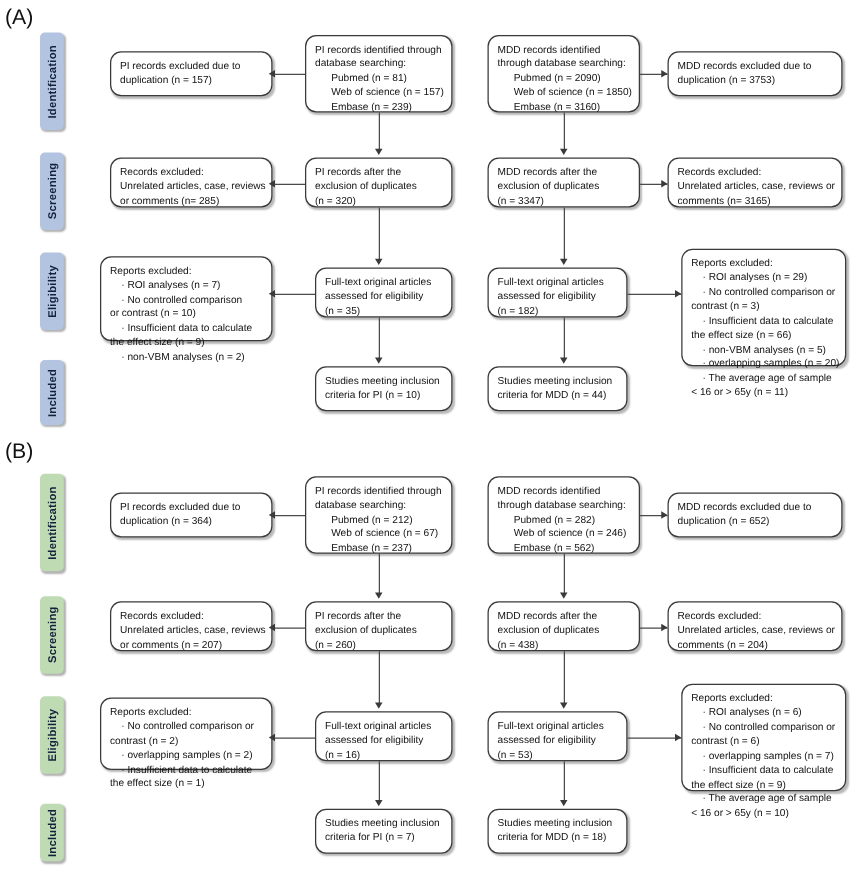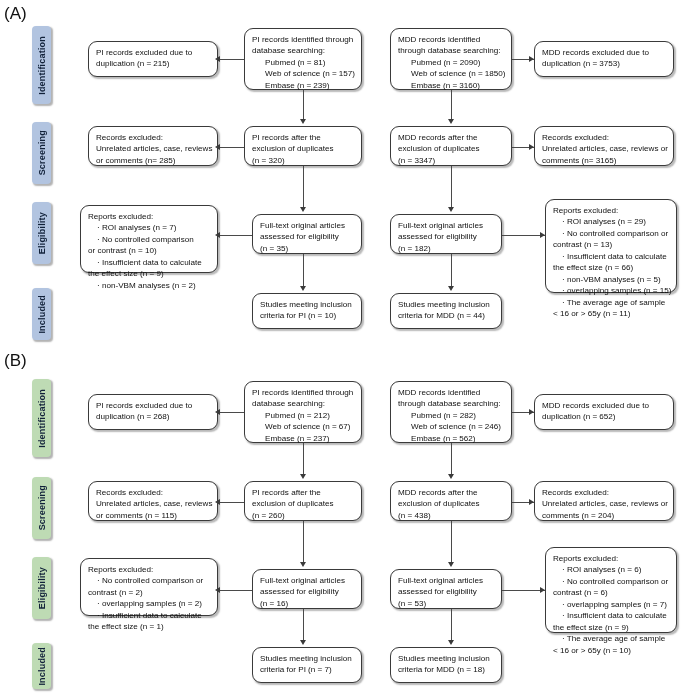--- a/index.html
+++ b/index.html
@@ -73,21 +73,21 @@
 
   <div class="box" style="left:244px;top:28px;width:118px;height:62px;">
       <div class="ln">PI records identified through</div>
       <div class="ln">database searching:</div>
       <div class="ln ind">Pubmed (n = 81)</div>
       <div class="ln ind">Web of science (n = 157)</div>
       <div class="ln ind">Embase (n = 239)</div>
     </div>
   <div class="box" style="left:88px;top:41px;width:130px;height:36px;">
       <div class="ln">PI records excluded due to</div>
-      <div class="ln">duplication (n = 215)</div>
+      <div class="ln">duplication (n = 157)</div>
     </div>
   <div class="box" style="left:390px;top:28px;width:122px;height:62px;">
       <div class="ln">MDD records identified</div>
       <div class="ln">through database searching:</div>
       <div class="ln ind">Pubmed (n = 2090)</div>
       <div class="ln ind">Web of science (n = 1850)</div>
       <div class="ln ind">Embase (n = 3160)</div>
     </div>
   <div class="box" style="left:534px;top:41px;width:140px;height:36px;">
       <div class="ln">MDD records excluded due to</div>
@@ -151,25 +151,25 @@
     </div>
   <div class="box" style="left:390px;top:214px;width:112px;height:40px;">
       <div class="ln">Full-text original articles</div>
       <div class="ln">assessed for eligibility</div>
       <div class="ln">(n = 182)</div>
     </div>
   <div class="box" style="left:545px;top:199px;width:132px;height:94px;">
       <div class="ln">Reports excluded:</div>
       <div class="ln bul">· ROI analyses (n = 29)</div>
       <div class="ln bul">· No controlled comparison or</div>
-      <div class="ln">contrast (n = 13)</div>
+      <div class="ln">contrast (n = 3)</div>
       <div class="ln bul">· Insufficient data to calculate</div>
       <div class="ln">the effect size (n = 66)</div>
       <div class="ln bul">· non-VBM analyses (n = 5)</div>
-      <div class="ln bul">· overlapping samples (n = 15)</div>
+      <div class="ln bul">· overlapping samples (n = 20)</div>
       <div class="ln bul">· The average age of sample</div>
       <div class="ln">&lt; 16 or &gt; 65y (n = 11)</div>
     </div>
 
   <div class="ln-h" style="left:218px;top:235px;width:34px;"></div>
   <div class="arw left" style="left:215px;top:232px;"></div>
   <div class="ln-h" style="left:502px;top:235px;width:43px;"></div>
   <div class="arw right" style="left:540px;top:232px;"></div>
 
   <div class="ln-v" style="left:303px;top:254px;height:34px;"></div>
@@ -206,21 +206,21 @@
 
   <div class="box" style="left:244px;top:36px;width:118px;height:62px;">
       <div class="ln">PI records identified through</div>
       <div class="ln">database searching:</div>
       <div class="ln ind">Pubmed (n = 212)</div>
       <div class="ln ind">Web of science (n = 67)</div>
       <div class="ln ind">Embase (n = 237)</div>
     </div>
   <div class="box" style="left:88px;top:49px;width:130px;height:36px;">
       <div class="ln">PI records excluded due to</div>
-      <div class="ln">duplication (n = 268)</div>
+      <div class="ln">duplication (n = 364)</div>
     </div>
   <div class="box" style="left:390px;top:36px;width:122px;height:62px;">
       <div class="ln">MDD records identified</div>
       <div class="ln">through database searching:</div>
       <div class="ln ind">Pubmed (n = 282)</div>
       <div class="ln ind">Web of science (n = 246)</div>
       <div class="ln ind">Embase (n = 562)</div>
     </div>
   <div class="box" style="left:534px;top:49px;width:140px;height:36px;">
       <div class="ln">MDD records excluded due to</div>
@@ -238,21 +238,21 @@
   <div class="arw down" style="left:448px;top:129px;"></div>
 
   <div class="box" style="left:244px;top:136px;width:118px;height:40px;">
       <div class="ln">PI records after the</div>
       <div class="ln">exclusion of duplicates</div>
       <div class="ln"> (n = 260)</div>
     </div>
   <div class="box" style="left:88px;top:136px;width:130px;height:40px;">
       <div class="ln">Records excluded:</div>
       <div class="ln">Unrelated articles, case, reviews</div>
-      <div class="ln">or comments (n = 115)</div>
+      <div class="ln">or comments (n = 207)</div>
     </div>
   <div class="box" style="left:390px;top:136px;width:122px;height:40px;">
       <div class="ln">MDD records after the</div>
       <div class="ln">exclusion of duplicates</div>
       <div class="ln">(n = 438)</div>
     </div>
   <div class="box" style="left:534px;top:136px;width:140px;height:40px;">
       <div class="ln">Records excluded:</div>
       <div class="ln">Unrelated articles, case, reviews or</div>
       <div class="ln">comments  (n = 204)</div>

